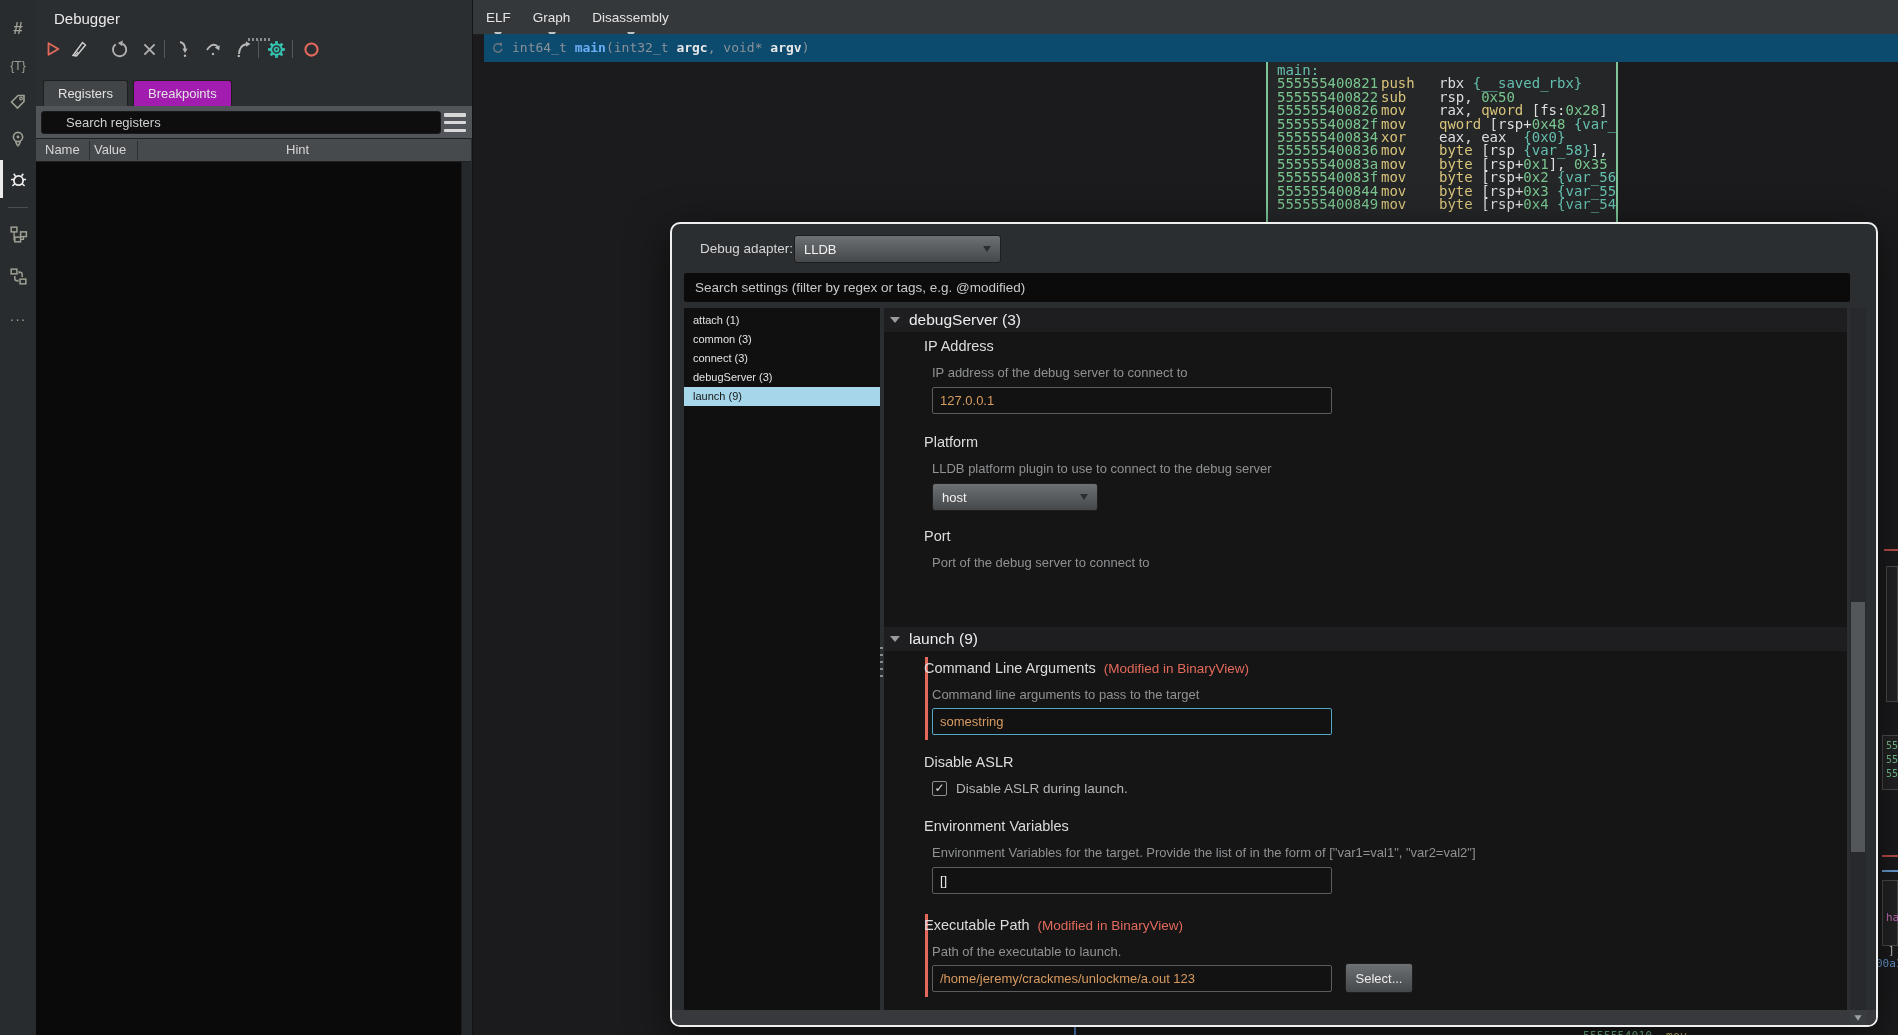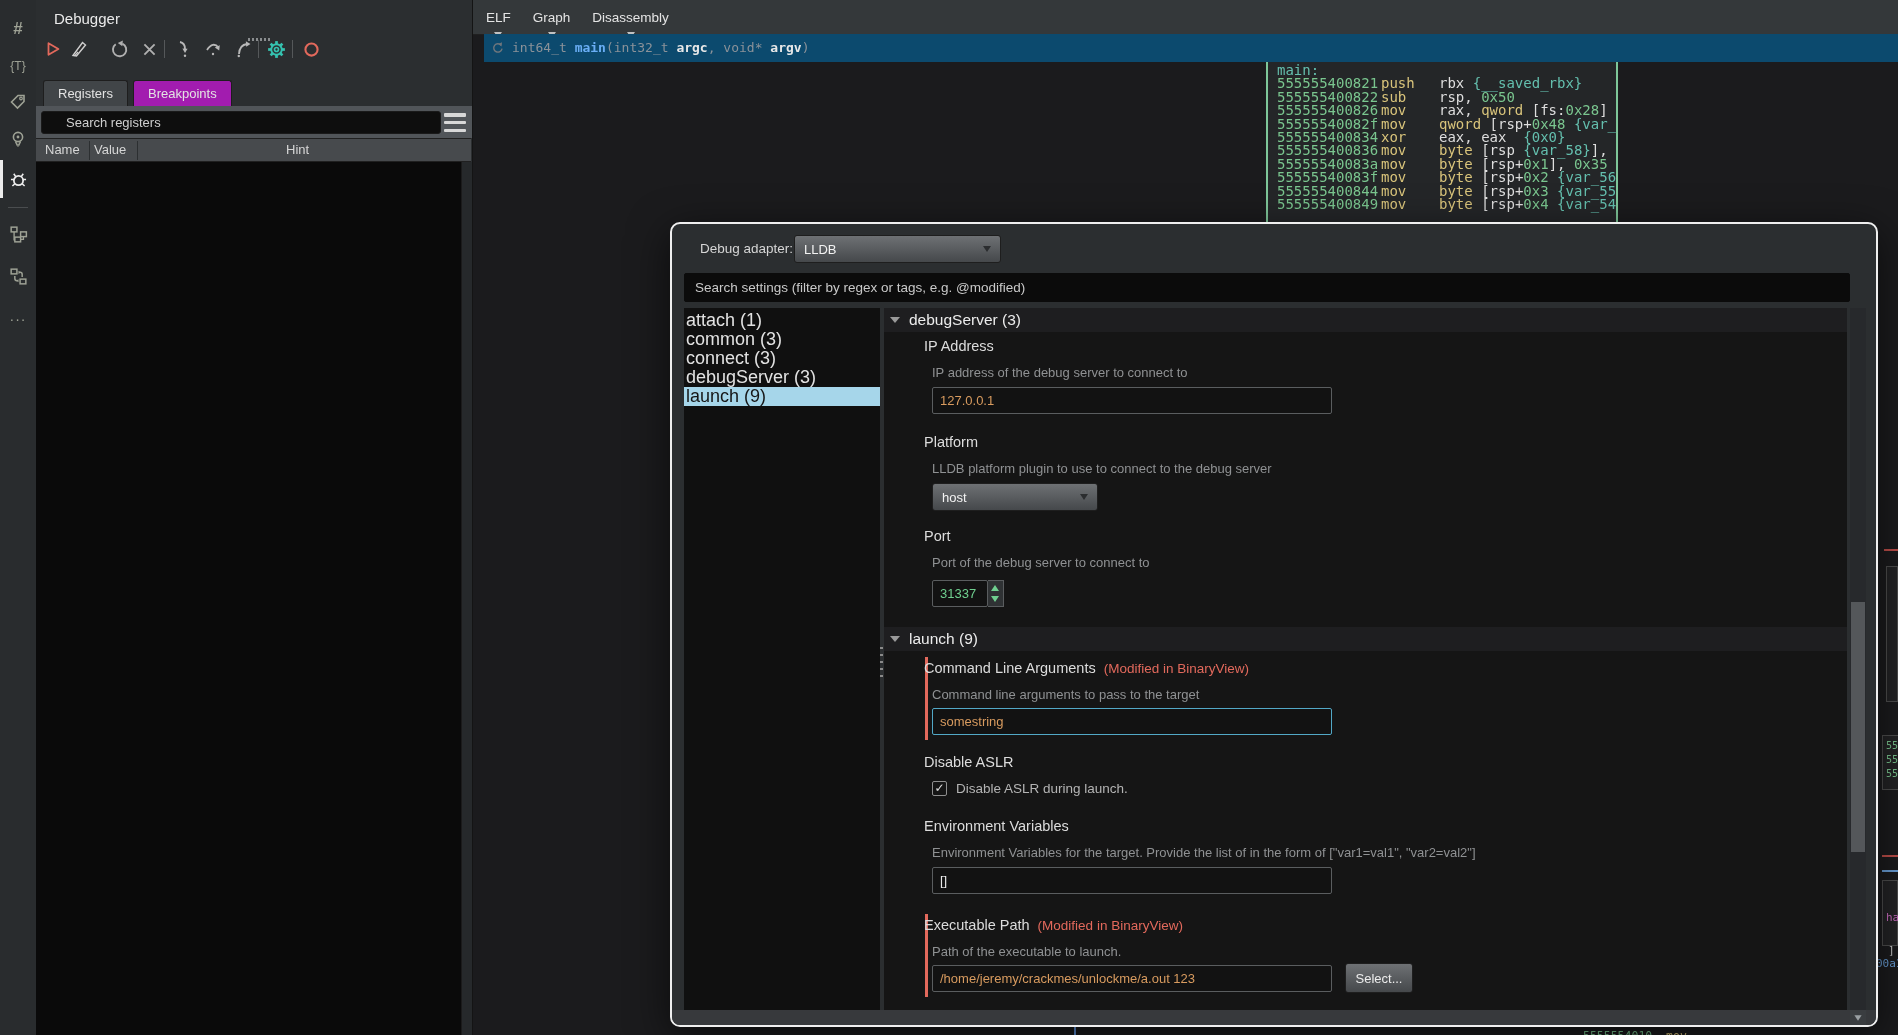--- a/index.html
+++ b/index.html
@@ -67,21 +67,21 @@
   #adapter-label{position:absolute;left:28px;top:17px;font-size:13.5px;color:#d6d6d6;}
   .dropdown{position:absolute;height:28px;background:linear-gradient(#6e7174,#45484b);border:1px solid #1e1e1e;
             border-radius:3px;box-sizing:border-box;display:flex;align-items:center;justify-content:space-between;
             padding:0 9px;color:#f2f2f2;font-size:13px;cursor:pointer;}
   .dropdown .caret{border-top-color:#2b2d2f;}
   #adapter-dd{left:122px;top:11px;width:207px;}
   #settings-search{position:absolute;left:12px;top:49px;width:1166px;height:29px;background:#0b0b0b;border:1px solid #0b0b0b;
                    border-radius:2px;box-sizing:border-box;color:#c9c9c9;font-size:13.5px;padding:0 10px;outline:none;}
   #settings-search::placeholder{color:#c9c9c9;opacity:1;}
   #cat-list{position:absolute;left:12px;top:84px;width:196px;height:702px;background:#101010;padding-top:3px;box-sizing:border-box;}
-  .cat{height:19px;line-height:19px;padding-left:2px;font-size:18px;color:#e2e2e2;cursor:pointer;}
+  .cat{height:19px;line-height:19px;padding-left:9px;font-size:11px;color:#e2e2e2;cursor:pointer;}
   .cat.sel{background:#a6d6ea;color:#161616;}
   #splitter-dots{position:absolute;left:208px;top:423px;width:3px;height:34px;
                  background-image:repeating-linear-gradient(180deg,#8a8a8a 0 2px,transparent 2px 7px);}
   #settings-content{position:absolute;left:212px;top:84px;width:963px;height:702px;background:#151515;overflow:hidden;}
   .sec-head{position:absolute;left:0;width:963px;height:24px;background:#1e1e20;display:flex;align-items:center;}
   .sec-tri{width:0;height:0;border-left:5px solid transparent;border-right:5px solid transparent;border-top:6px solid #9a9a9a;margin:0 9px 0 6px;cursor:pointer;}
   .sec-title{font-size:15.5px;color:#ececec;font-weight:500;}
   .set-label{position:absolute;left:40px;font-size:14.5px;color:#dcdcdc;}
   .set-desc{position:absolute;left:48px;font-size:13px;color:#8f9193;}
   .set-input{position:absolute;left:48px;width:400px;height:27px;background:#121212;border:1px solid #5a5d5f;border-radius:2px;
@@ -341,27 +341,20 @@
 
       <div class="set-label" style="top:126px;">Platform</div>
       <div class="set-desc" style="top:153px;">LLDB platform plugin to use to connect to the debug server</div>
       <div class="dropdown" style="left:48px;top:175px;width:166px;">
         <span>host</span>
         <div class="caret"></div>
       </div>
 
       <div class="set-label" style="top:220px;">Port</div>
       <div class="set-desc" style="top:247px;">Port of the debug server to connect to</div>
-      <div style="position:absolute;left:0;top:272px;width:963px;height:28px;">
-        <input id="port-input" class="set-input val-green" style="top: 0px;" value="31337">
-        <div id="port-spin">
-          <div class="up"></div>
-          <div class="dn"></div>
-        </div>
-      </div>
 
       <div class="sec-head" style="top:319px;">
         <div class="sec-tri"></div>
         <span class="sec-title">launch (9)</span>
       </div>
 
       <div class="mod-bar" style="top:349px;height:83px;"></div>
       <div class="set-label" style="top:352px;">
         <span>Command Line Arguments</span><span class="mod-tag">(Modified in BinaryView)</span>
       </div>

